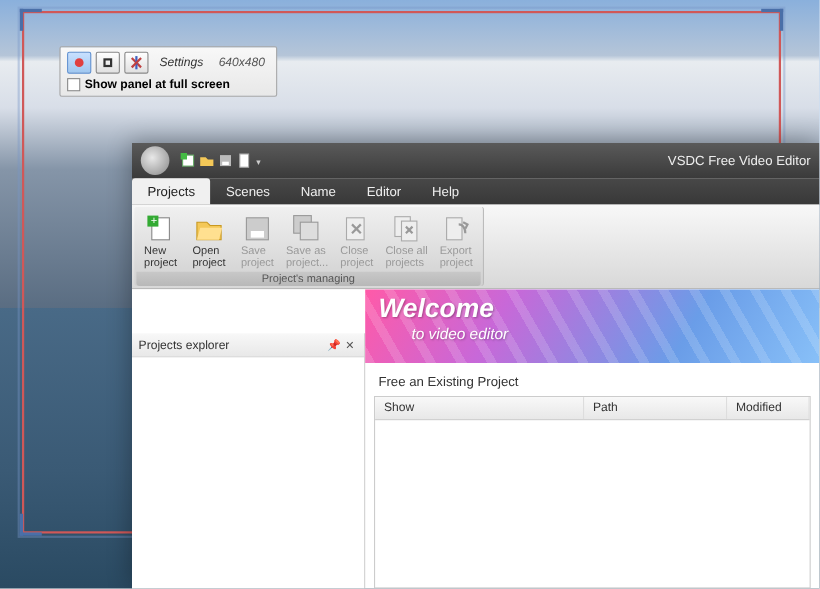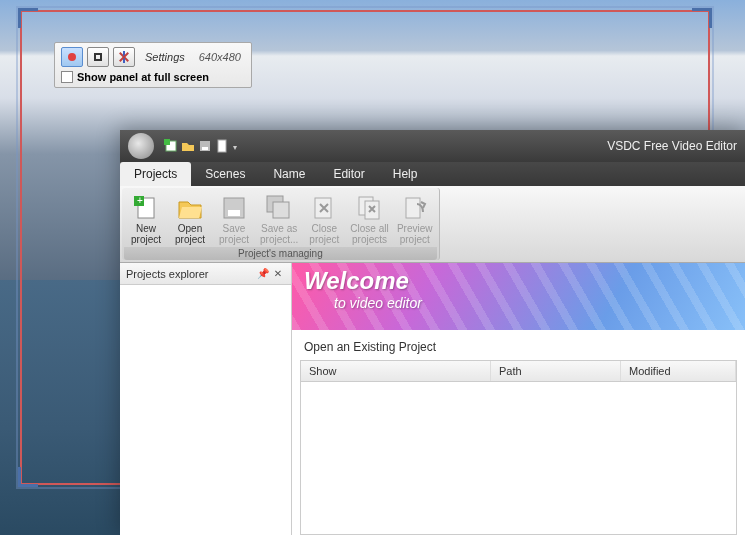--- a/index.html
+++ b/index.html
@@ -40,25 +40,25 @@
 .menubar { height: 24px; background: linear-gradient(to bottom, #484848, #383838); display: flex; align-items: stretch; font-size: 12px; color: #eee; }
 .menu-item { padding: 4px 14px; display: flex; align-items: center; cursor: pointer; }
 .menu-item.active { background: #f0f0f0; color: #222; border-radius: 3px 3px 0 0; }
 
 .ribbon { background: linear-gradient(to bottom, #f8f8f8, #d8d8d8); border-bottom: 1px solid #aaa; display: flex; }
 .ribbon-group { display: flex; flex-direction: column; align-items: center; padding: 4px 2px 0; border-right: 1px solid #bbb; background: linear-gradient(to bottom, #f0f0f0, #d0d0d0); border-radius: 3px; margin: 2px; }
 .ribbon-buttons { display: flex; }
 .ribbon-btn { display: flex; flex-direction: column; align-items: center; padding: 2px 4px; font-size: 10px; color: #333; cursor: pointer; min-width: 44px; }
 .ribbon-btn.disabled { color: #999; }
 .ribbon-btn .ico { width: 28px; height: 28px; margin-bottom: 1px; display: flex; align-items: center; justify-content: center; }
-.ribbon-btn .lbl { line-height: 1.1; text-align: center; white-space: pre-line; }
+.ribbon-btn .lbl { line-height: 1.1; text-align: left; white-space: pre-line; }
 .group-title { font-size: 10px; color: #555; background: linear-gradient(to bottom, #c8c8c8, #b8b8b8); width: 100%; text-align: center; padding: 1px 0; border-radius: 0 0 3px 3px; }
 
 .content { flex: 1; display: flex; background: #fff; overflow: hidden; }
-.explorer { width: 172px; border-right: 1px solid #ccc; display: flex; flex-direction: column; }
+.explorer { width: 212px; border-right: 1px solid #ccc; display: flex; flex-direction: column; margin-top: 40px; }
 .explorer-header { height: 22px; background: linear-gradient(to bottom, #f8f8f8, #e8e8e8); border-bottom: 1px solid #ccc; display: flex; align-items: center; padding: 0 6px; font-size: 11px; color: #333; }
 .explorer-header .spacer { margin-left: auto; }
 .pin-icon, .close-x { width: 14px; height: 14px; display: flex; align-items: center; justify-content: center; font-size: 10px; color: #555; cursor: pointer; }
 .explorer-body { flex: 1; background: #fff; }
 
 .main { flex: 1; display: flex; flex-direction: column; min-width: 0; }
 .welcome-banner { height: 67px; background: linear-gradient(120deg, #ff5aa8 0%, #c868d8 30%, #6a9de8 70%, #88c0f8 100%); position: relative; color: #fff; padding: 4px 12px; overflow: hidden; }
 .welcome-banner::before { content: ''; position: absolute; inset: 0; background: repeating-linear-gradient(60deg, rgba(255,255,255,0.15) 0 8px, transparent 8px 24px); }
 .welcome-title { font-size: 24px; font-weight: bold; font-style: italic; position: relative; text-shadow: 1px 1px 2px rgba(0,0,0,0.3); }
 .welcome-sub { font-size: 14px; font-style: italic; position: relative; padding-left: 30px; text-shadow: 1px 1px 2px rgba(0,0,0,0.3); }
@@ -210,21 +210,21 @@
 projects</div>
         </div>
         <div class="ribbon-btn disabled">
           <div class="ico">
               <svg width="28" height="28">
                 <rect x="5" y="4" width="14" height="20" fill="#eee" stroke="#aaa"></rect>
                 <path d="M16 10c4 0 6 4 6 8" fill="none" stroke="#999" stroke-width="2"></path>
                 <path d="M20 8l4 2-2 4" fill="none" stroke="#999" stroke-width="2"></path>
               </svg>
             </div>
-          <div class="lbl">Preview
+          <div class="lbl">Export
 project</div>
         </div>
       </div>
       <div class="group-title">Project's managing</div>
     </div>
   </div>
 
   <div class="content">
     <div class="explorer">
       <div class="explorer-header">
@@ -234,21 +234,21 @@
         <span class="close-x">✕</span>
       </div>
       <div class="explorer-body"></div>
     </div>
 
     <div class="main">
       <div class="welcome-banner">
         <div class="welcome-title">Welcome</div>
         <div class="welcome-sub">to video editor</div>
       </div>
-      <div class="open-section">Open an Existing Project</div>
+      <div class="open-section">Free an Existing Project</div>
       <div class="project-table">
         <div class="table-header">
           <div class="col-name">Show</div>
           <div class="col-path">Path</div>
           <div class="col-mod">Modified</div>
         </div>
       </div>
     </div>
   </div>
 </div>

